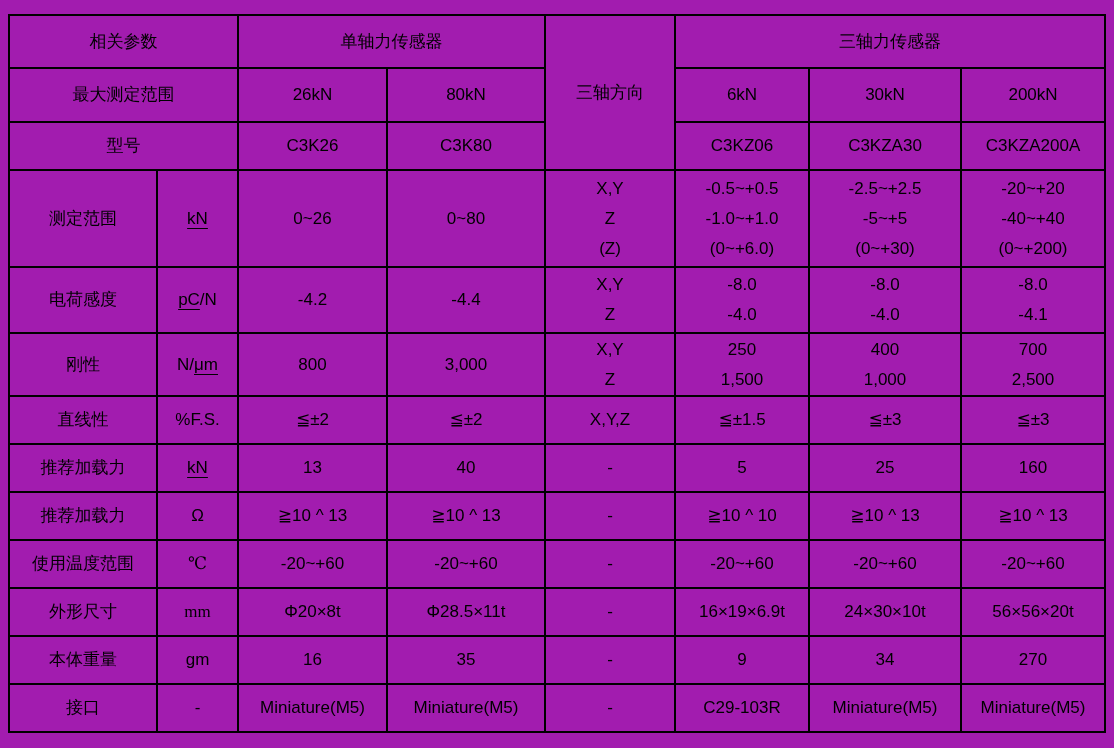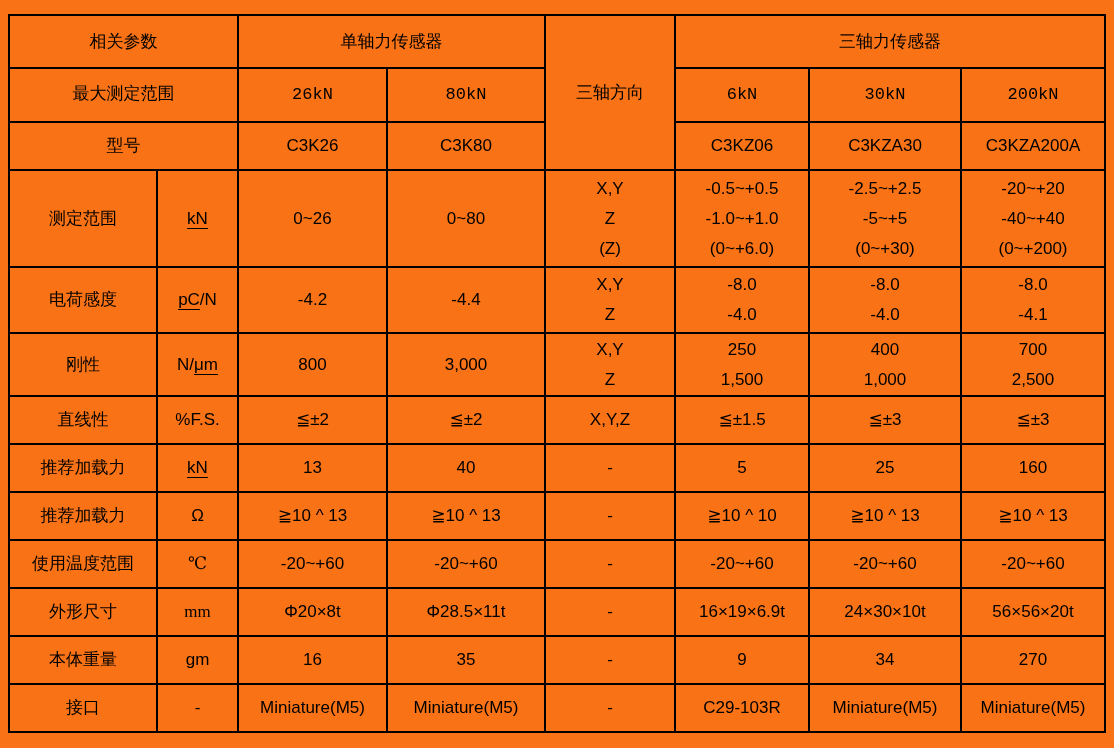--- a/index.html
+++ b/index.html
@@ -8,21 +8,21 @@
     background: #ffffff;
     width: 1114px;
     height: 748px;
     font-family: "Liberation Sans", "DejaVu Sans", sans-serif;
     color: #000000;
   }
   .page {
     position: relative;
     width: 1114px;
     height: 748px;
-    background: #f97316;
+    background: #a21caf;
     overflow: hidden;
   }
   table.spec {
     position: absolute;
     left: 8px;
     top: 14px;
     width: 1096px;
     border-collapse: collapse;
     table-layout: fixed;
   }
@@ -30,21 +30,21 @@
     border: 2px solid #000000;
     text-align: center;
     vertical-align: middle;
     padding: 0 2px;
     font-size: 17px;
     line-height: 30px;
     white-space: pre-line;
     overflow: hidden;
   }
   tr.rh53 { height: 53px; }
-  tr.rh54 { height: 54px; font-family: Liberation Mono, monospace; }
+  tr.rh54 { height: 54px; }
   tr.rh48 { height: 48px; padding-left: 40px; }
   tr.rh97 { height: 97px; }
   tr.rh66 { height: 66px; }
   tr.rh63 { height: 63px; }
   .squig {
     text-decoration-line: underline;
     text-decoration-style: wavy;
     text-decoration-color: #e03a2f;
     text-decoration-thickness: 1px;
     text-underline-offset: 4px;

